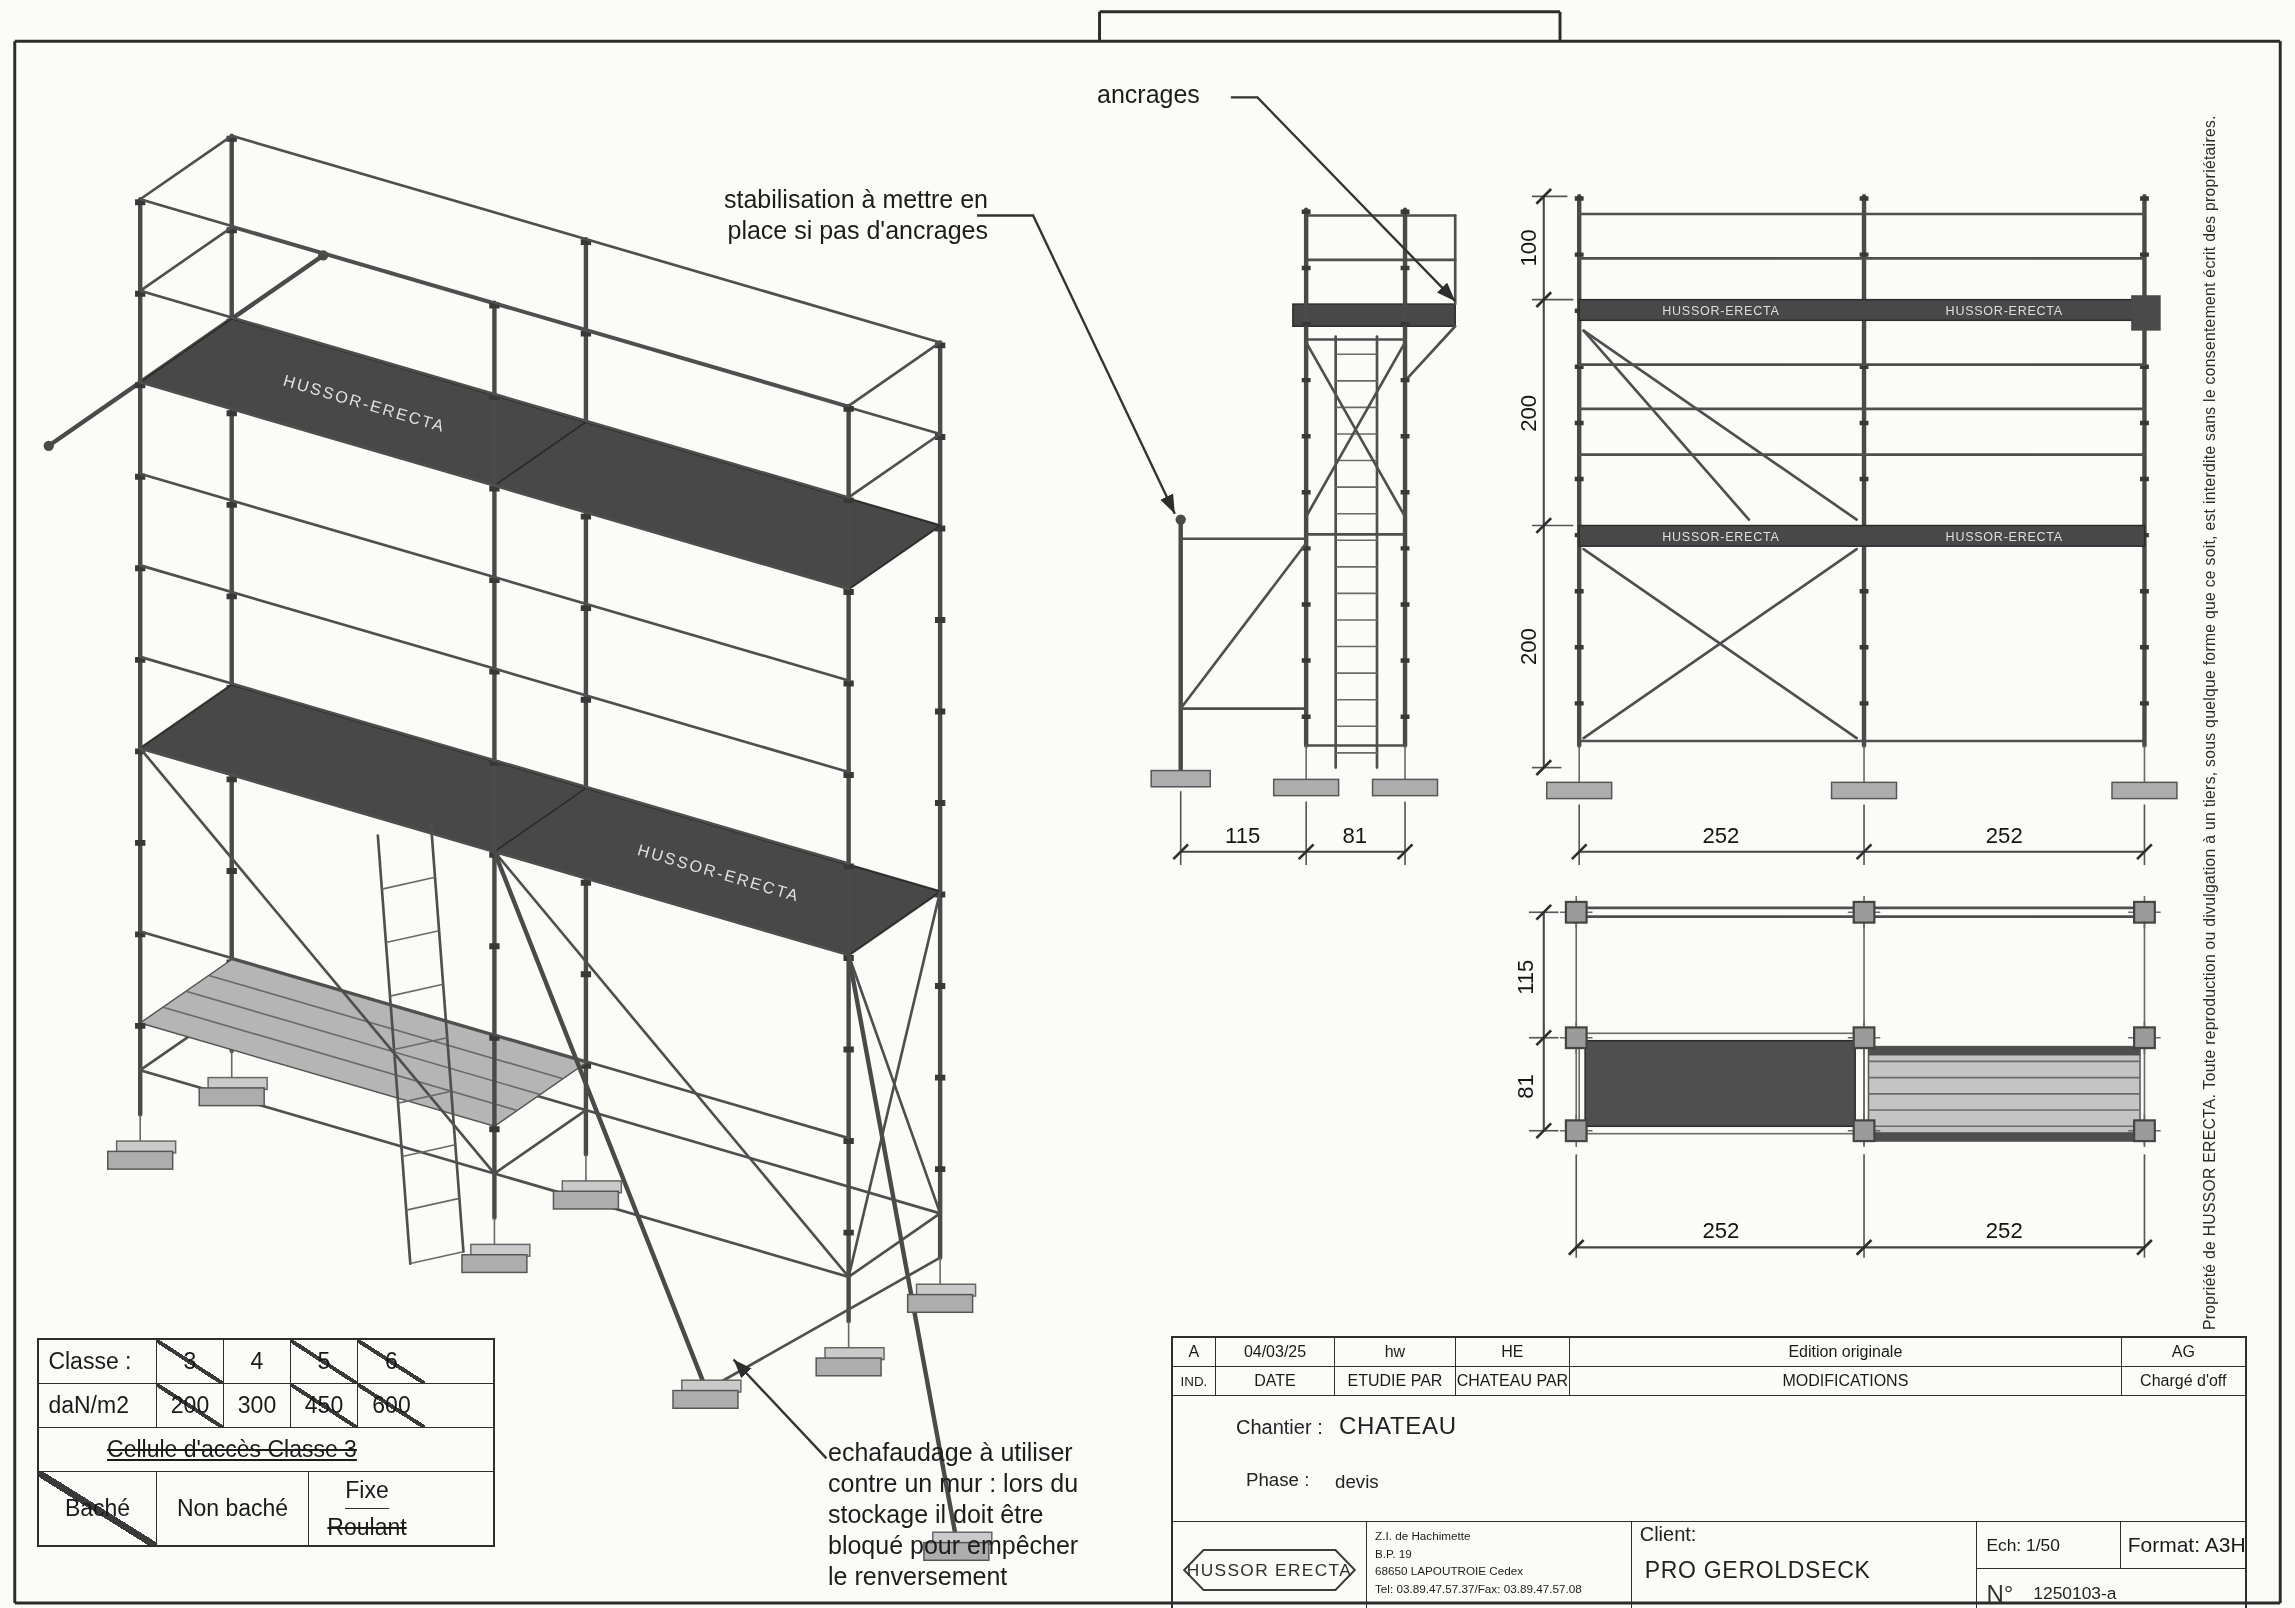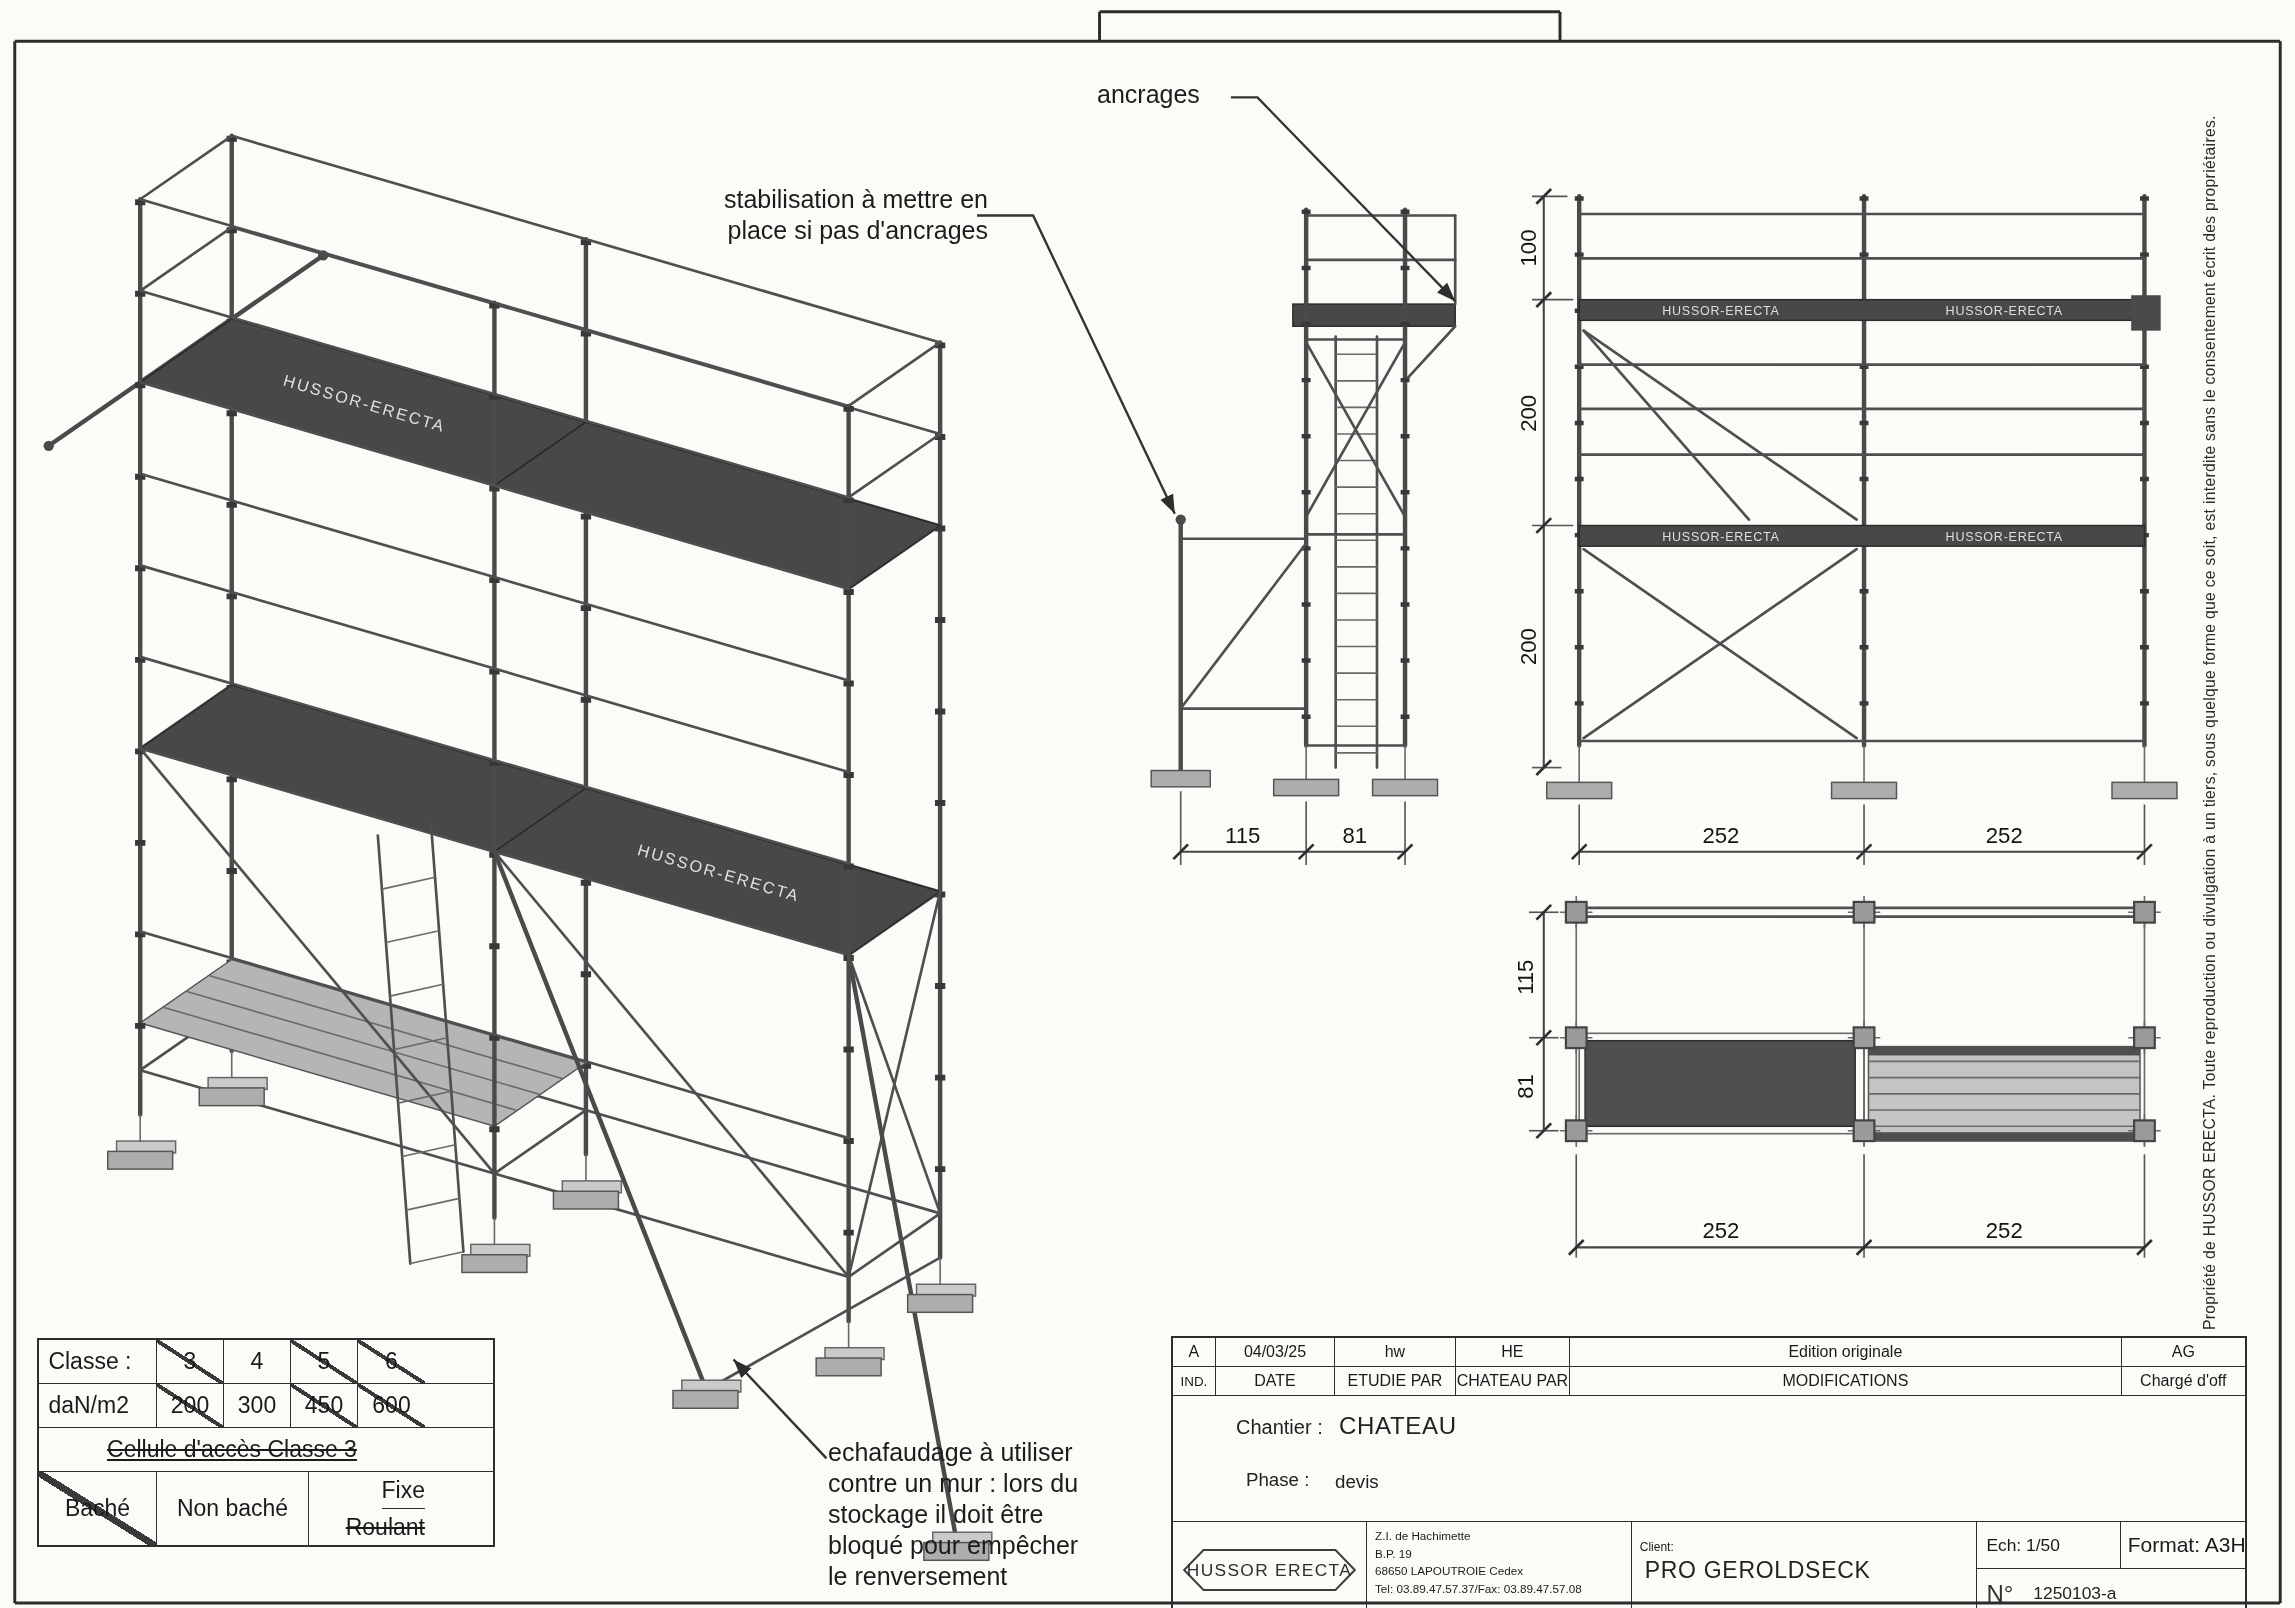--- a/index.html
+++ b/index.html
@@ -427,21 +427,21 @@
     <div class="cc diag" style="width:67px">600</div>
   </div>
   <div class="crow" style="height:44px">
     <div class="cc" style="width:386px">
           <span class="strike">Cellule d'accès Classe 3</span>
         </div>
   </div>
   <div class="crow" style="height:73px">
     <div class="cc diag" style="width:118px">Baché</div>
     <div class="cc" style="width:152px">Non baché</div>
-    <div class="cc splitcell" style="width:116px;padding:0;align-items:flex-end">
+    <div class="cc splitcell" style="width:116px;padding:0;align-items:center">
       <div>Fixe</div>
       <div class="lt">Roulant</div>
     </div>
   </div>
 </div>
 
 <div class="tblock">
   <div class="trow" style="height:29px">
     <div class="tc" style="width:43px">A</div>
     <div class="tc" style="width:120px">04/03/25</div>
@@ -471,21 +471,21 @@
         <text x="131" y="42" text-anchor="middle" class="logotext">HUSSOR ERECTA</text>
       </svg>
     </div>
     <div class="scell addr" style="width:266px">
       <div>Z.I. de Hachimette</div>
       <div>B.P. 19</div>
       <div>68650 LAPOUTROIE Cedex</div>
       <div>Tel: 03.89.47.57.37/Fax: 03.89.47.57.08</div>
     </div>
     <div class="scell" style="width:347px">
-      <span style="position:absolute;left:8px;top:18px;font-size:12px">Client:</span>
+      <span style="position:absolute;left:8px;top:1px;font-size:20px">Client:</span>
       <span style="position:absolute;left:13px;top:35px;font-size:23px;letter-spacing:0.7px">PRO GEROLDSECK</span>
     </div>
     <div style="width:268px;display:flex;flex-direction:column">
       <div style="display:flex;height:47px;border-bottom:1.3px solid #2e2e2e;box-sizing:border-box">
         <div class="tc" style="width:144px;justify-content:flex-start;padding-left:9.4px;font-size:17.4px">Ech: 1/50</div>
         <div class="tc" style="width:124px;justify-content:flex-start;padding-left:6.7px;font-size:21px">Format: A3H</div>
       </div>
       <div style="flex:1;display:flex;align-items:center;padding-left:9.4px">
         <span style="font-size:24px;color:#333">N°</span>
         <span style="font-size:17.4px;margin-left:20px">1250103-a</span>

